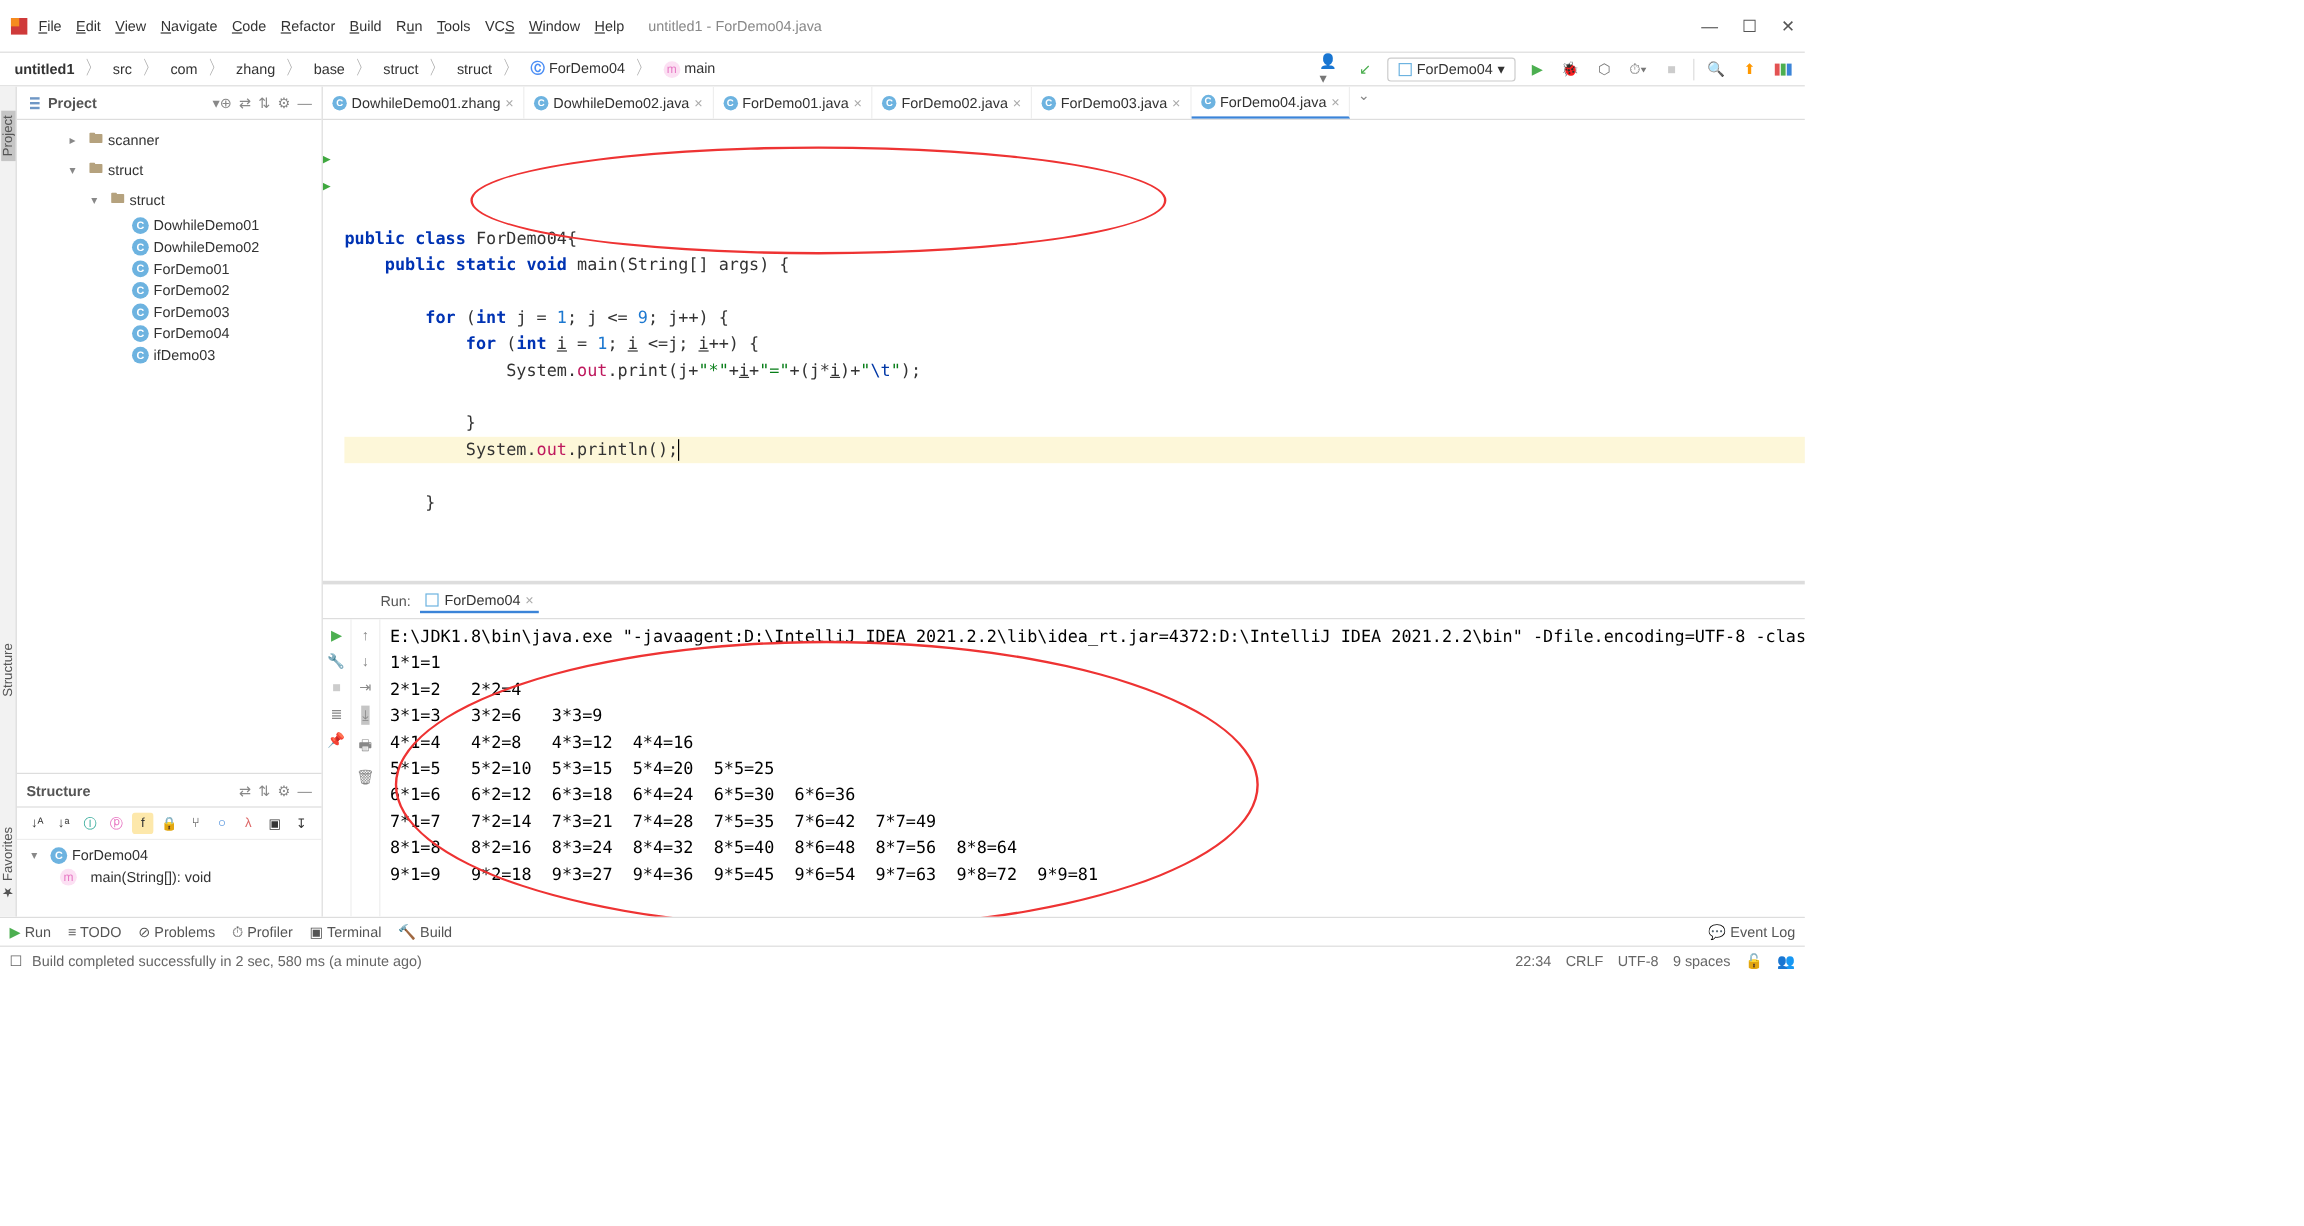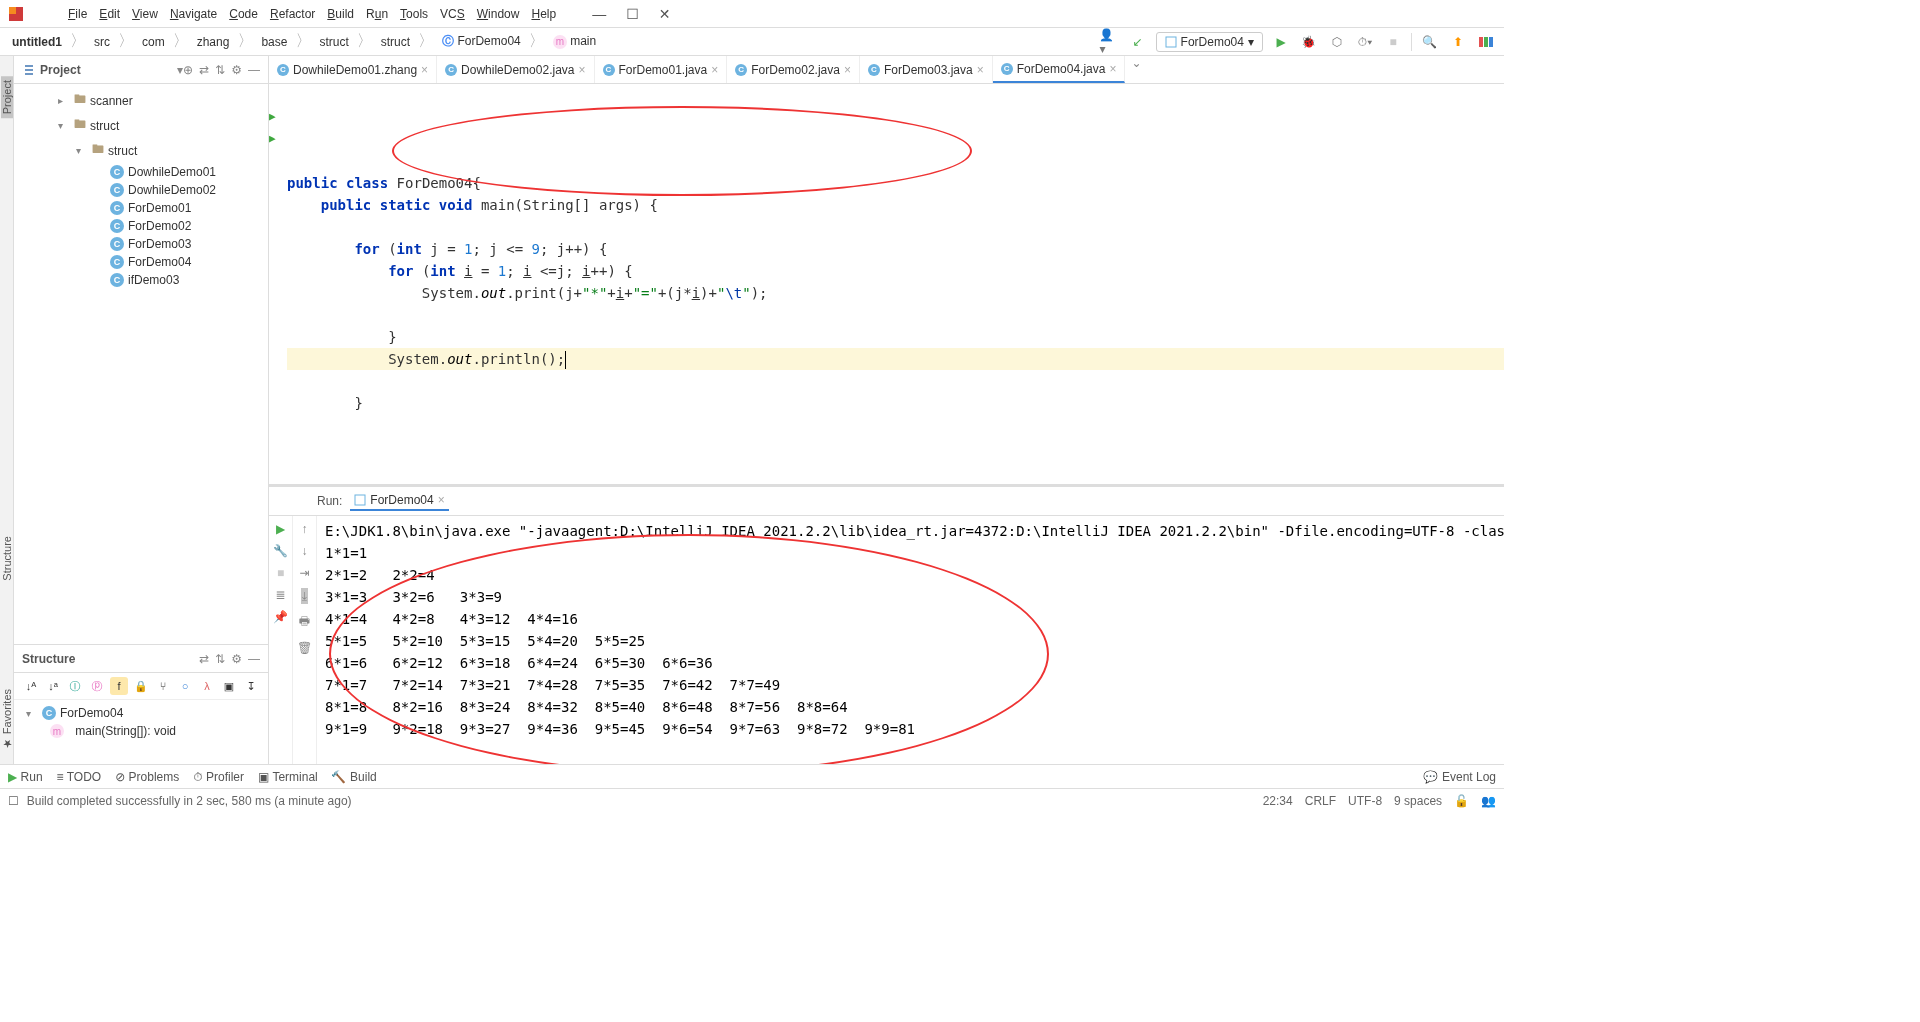--- a/index.html
+++ b/index.html
@@ -1,20 +1,20 @@
 <!DOCTYPE html>
 <html><head>
   <meta charset="utf-8">
   <style>
     * { margin: 0; padding: 0; box-sizing: border-box; }
     body { font-family: "Segoe UI", Arial, sans-serif; font-size: 12px; background: #fff; color: #333; overflow: hidden; }
     .window { width: 1504px; height: 812px; display: flex; flex-direction: column; }
     
     
-    .titlebar { display: flex; align-items: center; height: 28px; padding: 0 8px; border-bottom: 1px solid #ddd; gap: 36px; }
+    .titlebar { display: flex; align-items: center; height: 44px; padding: 0 8px; border-bottom: 1px solid #ddd; }
     .app-icon { width: 16px; height: 16px; margin-right: 8px; display:inline-flex; align-items:center; justify-content:center;}
     .menubar { display: flex; gap: 12px; }
     .menubar span { cursor: pointer; }
     .title-text { flex: 1; text-align: left; color: #888; margin-left: 20px; }
     .win-controls { display: flex; gap: 20px; font-size: 14px; color: #555; }
     .win-controls span { cursor: pointer; }
     u { text-decoration: underline; }
     
     
     .toolbar { display: flex; align-items: center; height: 28px; border-bottom: 1px solid #ddd; padding: 0 8px; }
@@ -67,21 +67,21 @@
     .tab-drop { padding:0 6px; color:#888;}
     .editor-body { flex: 1; display: flex; font-family: "Consolas", monospace; font-size: 14px; position: relative; overflow:hidden;}
     .gutter { width: 50px; text-align: right; color: #aaa; padding-right: 8px; line-height: 22px; }
     .gutter2 { width: 18px; line-height:22px; }
     .run-gutter { color: #3fa83f; font-size:11px;}
     .code { flex: 1; line-height: 22px; white-space: pre; position:relative;}
     .kw { color: #0033b3; font-weight:bold;}
     .num { color: #1c78d0; }
     .str { color: #067d17; }
     .esc { color: #0037a6; }
-    .field { color: #000000; font-style: italic; }
+    .field { color: #be185d; }
     .cursor-line { background:#fdf7d9;}
     .caret { display:inline-block; width:1px; height:18px; background:#000; vertical-align:middle;}
     
     
     .ellipse { position:absolute; border:2px solid #e33; border-radius:50%; pointer-events:none;}
     .ellipse1 { left:105px; top:22px; width:580px; height:90px; }
     .ellipse2 { left:75px; top:398px; width:710px; height:248px; }
     
     
     .run-panel { height: 280px; border-top: 3px solid #ddd; display: flex; flex-direction: column; }
@@ -120,20 +120,21 @@
       <span><u>N</u>avigate</span>
       <span><u>C</u>ode</span>
       <span><u>R</u>efactor</span>
       <span><u>B</u>uild</span>
       <span>R<u>u</u>n</span>
       <span><u>T</u>ools</span>
       <span>VC<u>S</u></span>
       <span><u>W</u>indow</span>
       <span><u>H</u>elp</span>
     </div>
+    <div class="title-text">untitled1 - ForDemo04.java</div>
     <div class="win-controls">
       <span>—</span>
       <span>☐</span>
       <span>✕</span>
     </div>
   </div>
 
   <div class="toolbar">
     <div class="breadcrumb" id="breadcrumb">
         <span class="item" style="font-weight: bold;">untitled1</span>

